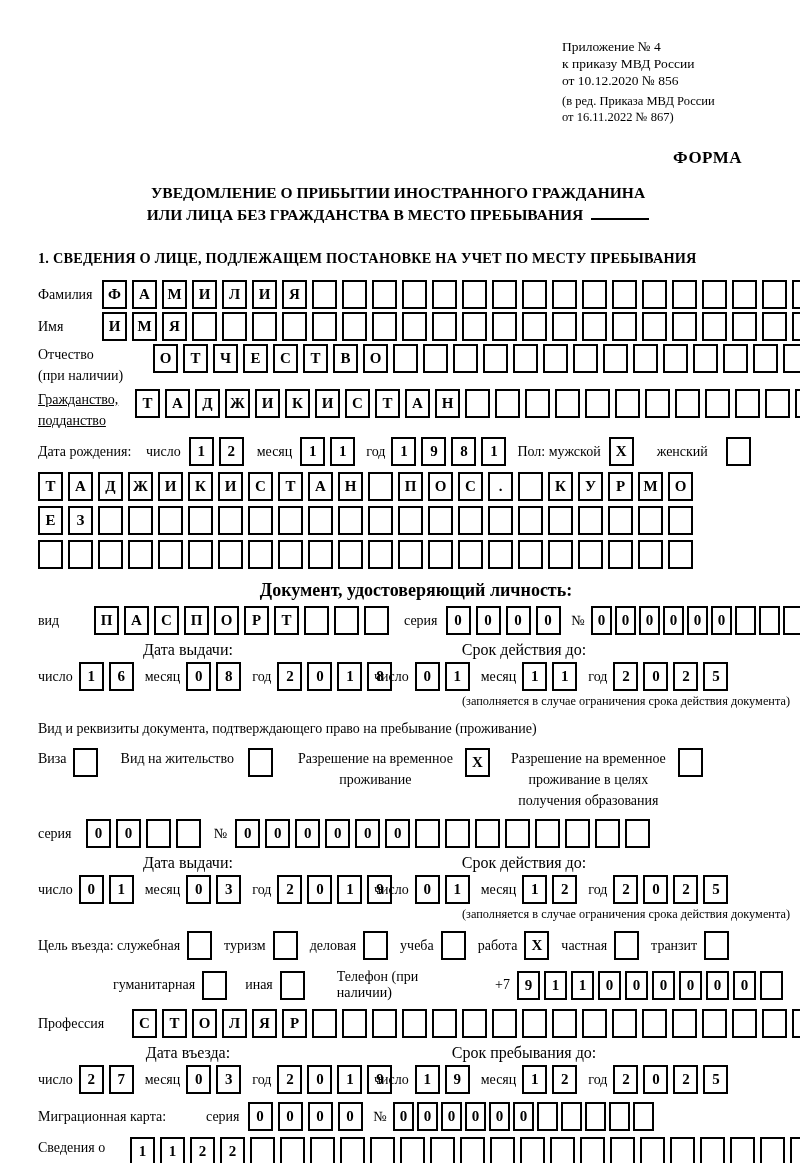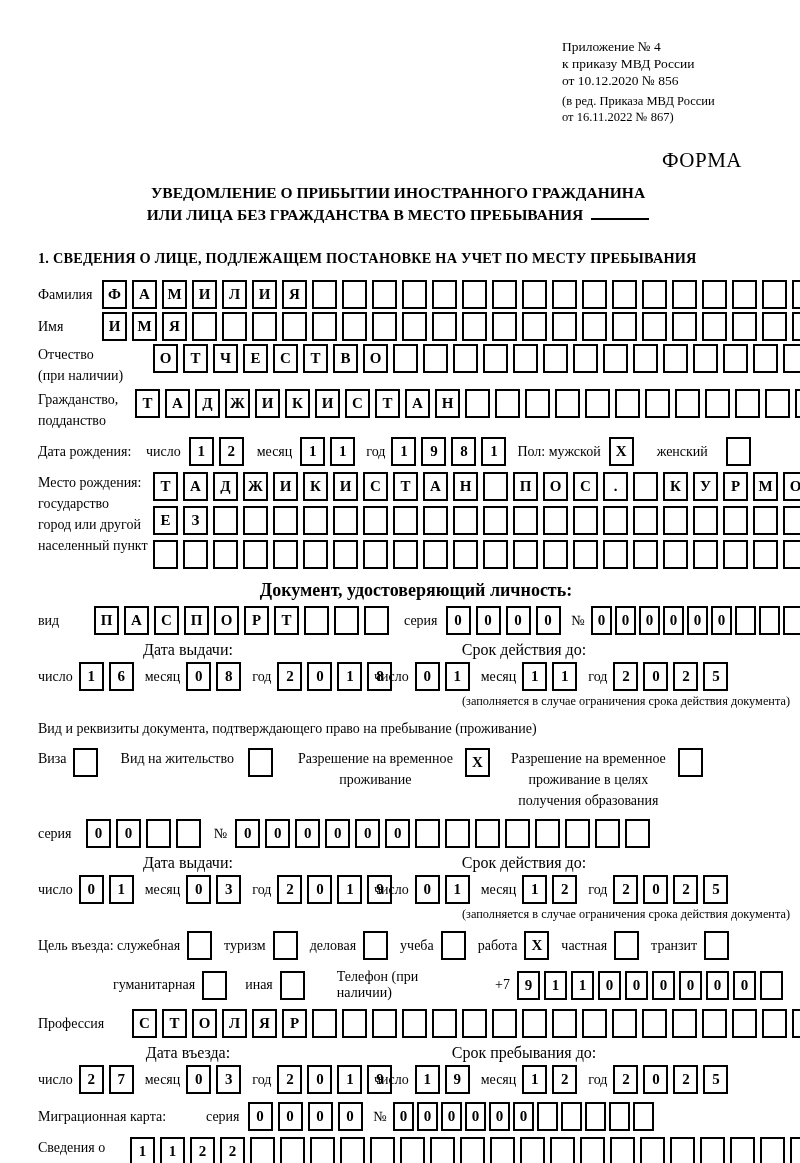--- a/index.html
+++ b/index.html
@@ -6,32 +6,32 @@
   html,body { background:#e9e9e9; }
   .page {
     position:relative; width:800px; height:1163px; margin:0 auto;
     background:#ffffff; color:#000;
     font-family:"Liberation Serif","DejaVu Serif",serif;
     overflow:hidden;
   }
   .hdr { position:absolute; left:562px; top:38px; font-size:13.5px; line-height:17px; }
   .hdr .sm-line { font-size:12.5px; line-height:16px; }
   .hdr .gap { margin-top:4px; }
-  .forma { position:absolute; right:58px; top:148px; font-weight:normal; font-size:21px; letter-spacing:.5px; }
+  .forma { position:absolute; right:58px; top:148px; font-weight:bold; font-size:17px; letter-spacing:.5px; }
   .title { position:absolute; left:40px; top:182px; width:716px; text-align:center;
            font-weight:bold; font-size:15.5px; line-height:22px; }
   .blankline { display:inline-block; width:58px; border-bottom:2px solid #000; height:12px; margin-left:8px; }
   .sec1 { position:absolute; left:38px; top:250px; width:752px; font-weight:bold; font-size:14.3px; letter-spacing:.2px; }
 
   .bodyflow { position:absolute; left:38px; top:280px; width:756px; font-size:14px; }
 
   .frow { display:flex; align-items:center; margin-bottom:3px; }
   .frow.top { align-items:flex-start; }
   .lbl { flex:none; line-height:20px; }
-  .lw1 { width:64px; }  .lw2 { width:115px; } .lw3 { width:97px; }
+  .lw1 { width:64px; }  .lw2 { width:115px; } .lw3 { width:97px;text-decoration:underline; }
   .lw4 { width:115px; } .lw5 { width:94px; }  .lw6 { width:92px; }
   .mllabel div { line-height:21px; }
 
   .cells { white-space:nowrap; display:inline-block; line-height:0; }
   .cell {
     display:inline-block; width:21px; height:25px; margin-right:5px;
     border:2px solid #000; background:#fff;
     font-family:"Liberation Serif","DejaVu Serif",serif;
     font-weight:bold; font-size:15px; line-height:25px; text-align:center;
     vertical-align:middle;
@@ -118,26 +118,20 @@
       <span class="cells"><span class="cell">1</span><span class="cell">1</span></span>
       <span class="lbl" style="margin:0 6px">год</span>
       <span class="cells"><span class="cell">1</span><span class="cell">9</span><span class="cell">8</span><span class="cell">1</span></span>
       <span class="lbl" style="margin:0 8px 0 6px">Пол: мужской</span>
       <span class="cells"><span class="cell">X</span></span>
       <span class="lbl" style="margin:0 18px">женский</span>
       <span class="cells"><span class="cell"></span></span>
     </div>
 
     <div class="frow top mt6">
-      <span class="lbl lw4 mllabel">
-        <div>Место рождения:</div>
-        <div>государство</div>
-        <div>город или другой</div>
-        <div>населенный пункт</div>
-      </span>
       <span class="stack">
         <span class="cells"><span class="cell">Т</span><span class="cell">А</span><span class="cell">Д</span><span class="cell">Ж</span><span class="cell">И</span><span class="cell">К</span><span class="cell">И</span><span class="cell">С</span><span class="cell">Т</span><span class="cell">А</span><span class="cell">Н</span><span class="cell"></span><span class="cell">П</span><span class="cell">О</span><span class="cell">С</span><span class="cell">.</span><span class="cell"></span><span class="cell">К</span><span class="cell">У</span><span class="cell">Р</span><span class="cell">М</span><span class="cell">О</span></span>
         <span class="cells"><span class="cell">Е</span><span class="cell">З</span><span class="cell"></span><span class="cell"></span><span class="cell"></span><span class="cell"></span><span class="cell"></span><span class="cell"></span><span class="cell"></span><span class="cell"></span><span class="cell"></span><span class="cell"></span><span class="cell"></span><span class="cell"></span><span class="cell"></span><span class="cell"></span><span class="cell"></span><span class="cell"></span><span class="cell"></span><span class="cell"></span><span class="cell"></span><span class="cell"></span></span>
         <span class="cells"><span class="cell"></span><span class="cell"></span><span class="cell"></span><span class="cell"></span><span class="cell"></span><span class="cell"></span><span class="cell"></span><span class="cell"></span><span class="cell"></span><span class="cell"></span><span class="cell"></span><span class="cell"></span><span class="cell"></span><span class="cell"></span><span class="cell"></span><span class="cell"></span><span class="cell"></span><span class="cell"></span><span class="cell"></span><span class="cell"></span><span class="cell"></span><span class="cell"></span></span>
       </span>
     </div>
 
     <div class="dochead">Документ, удостоверяющий личность:</div>
 
     <div class="frow">

